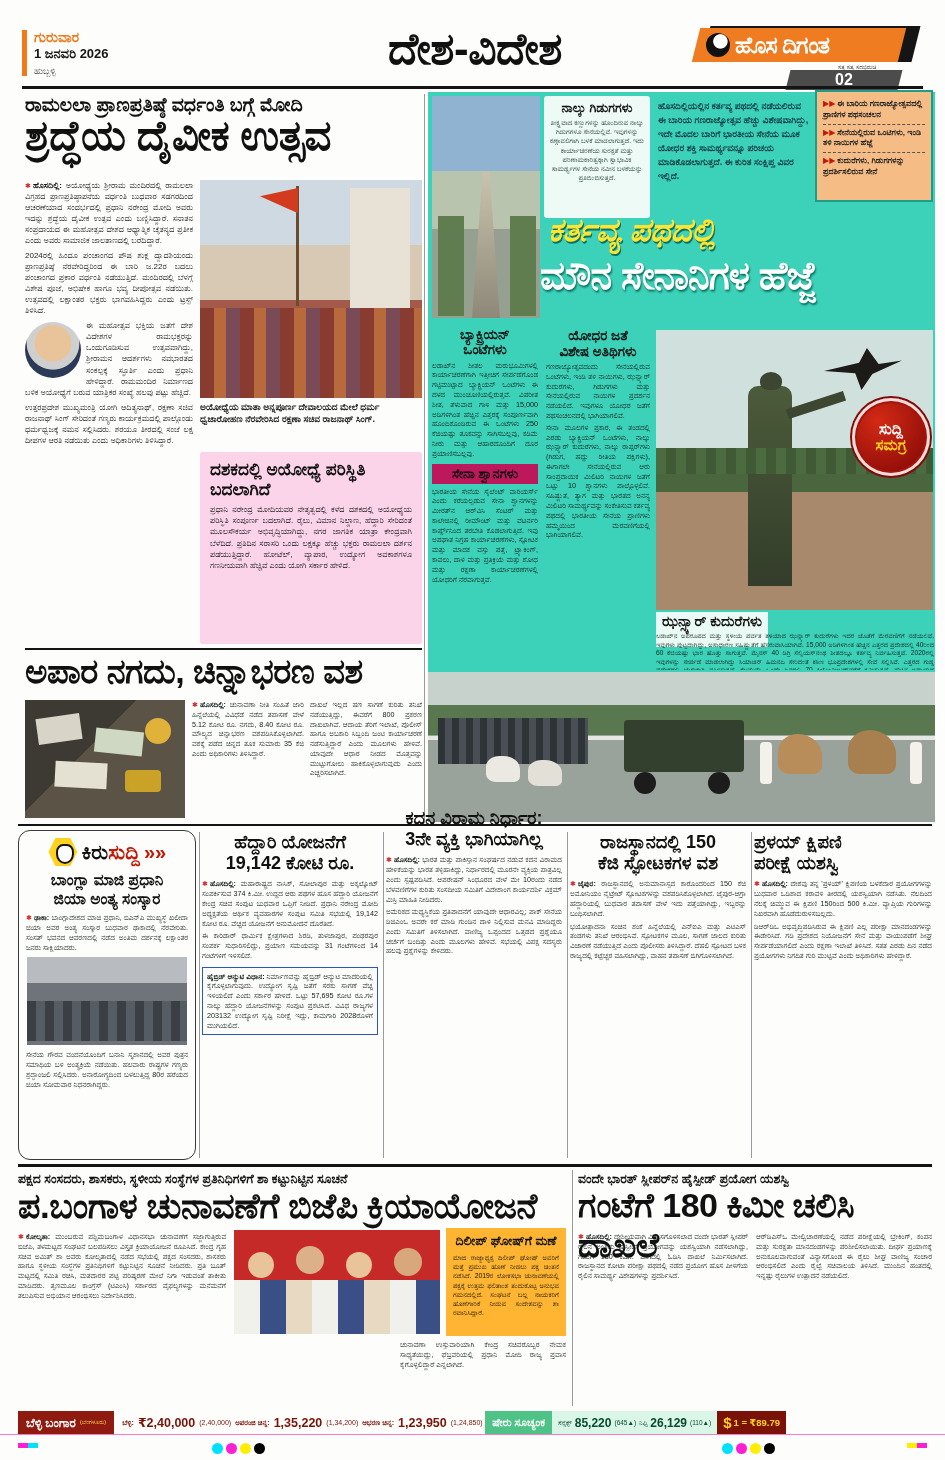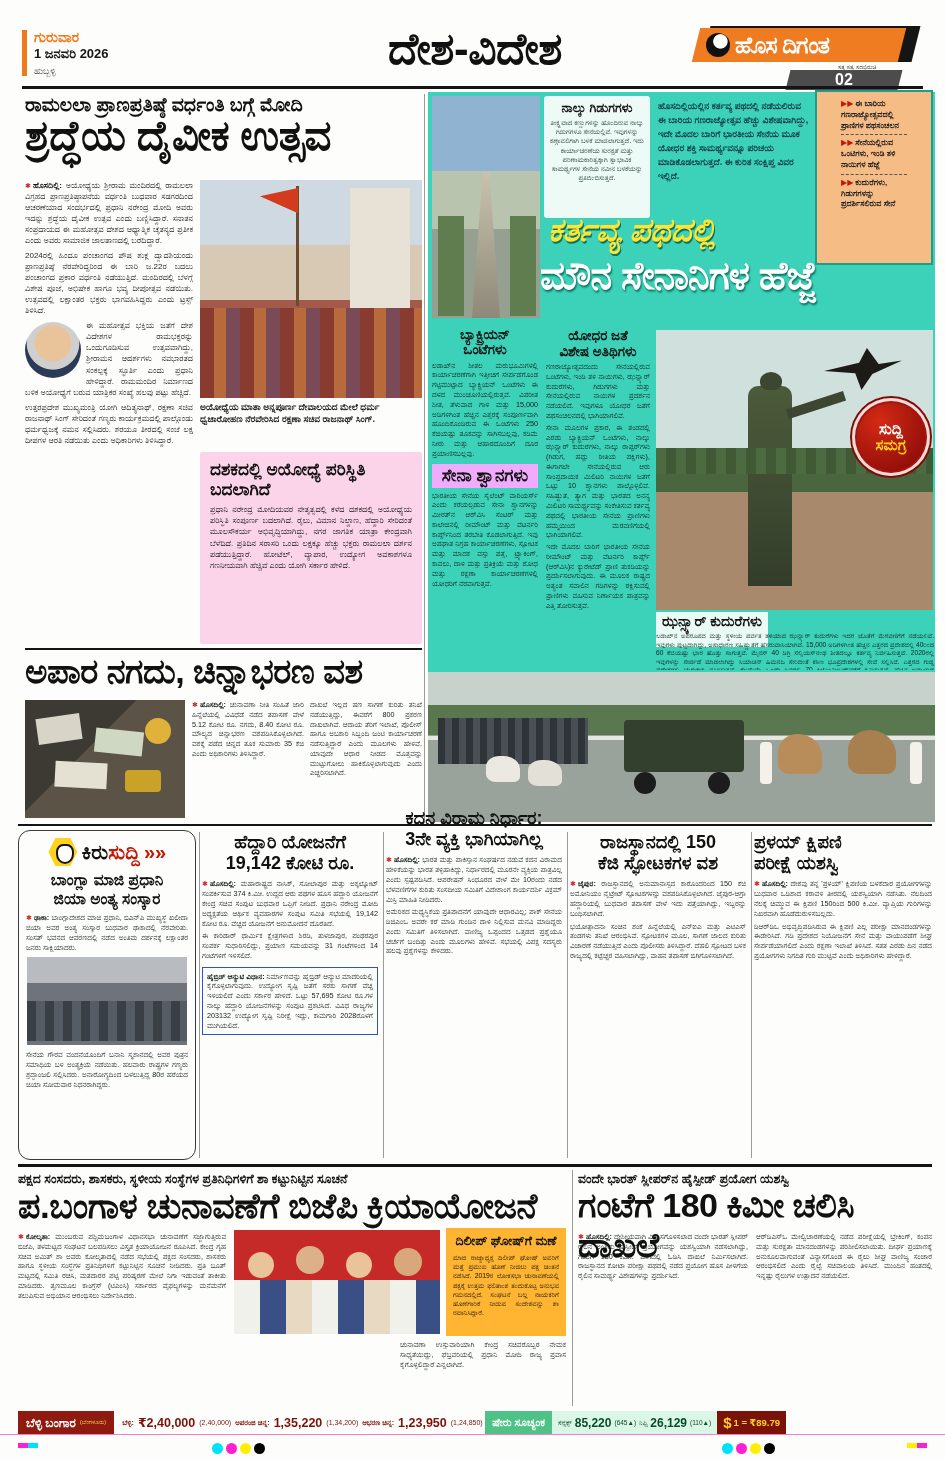--- a/index.html
+++ b/index.html
@@ -14,21 +14,21 @@
   .dl{font-weight:bold;}
   .star{color:#d21f1f;font-weight:bold;margin-right:2px;font-size:7px;}
   .rule-h{background:#141414;}
   .rule-v{background:#9a9a9a;}
   .skew{transform:skewX(-14deg);}
   .unskew{transform:skewX(14deg);}
   .hl{font-weight:bold;letter-spacing:-0.5px;}
   .photo{overflow:hidden;}
   .cap{font-size:9px;font-weight:bold;color:#222;line-height:1.3;}
   .pinkbox{background:#fbd4ea;border-radius:2px;}
-  .ylwhead{background:#f0abfc;display:block;text-align:center;font-weight:bold;font-size:17px;padding:2px 0;margin:5px 0 3px 0;}
+  .ylwhead{background:#be185d;display:block;text-align:center;font-weight:bold;font-size:13px;padding:2px 0;margin:5px 0 3px 0;}
   .obx-item{font-size:8px;font-weight:bold;color:#222;line-height:1.35;padding:3px 0;}
   .obx-item + .obx-item{border-top:1px dashed #555;}
   .arr{color:#c21807;font-weight:bold;margin-right:2px;}
   .hexa{width:30px;height:30px;background:#ffd21e;clip-path:polygon(25% 3%,75% 3%,98% 50%,75% 97%,25% 97%,2% 50%);display:inline-block;position:relative;}
   .hexa .snap{position:absolute;left:8px;top:7px;width:14px;height:16px;border:2px solid #141414;border-radius:40% 40% 50% 50%;background:#fff;}
   .chev{color:#c21807;font-weight:bold;}
   .boxed{border:1.6px solid #3a3a3a;border-radius:12px;}
   .bluebox{border:1.5px solid #2b55c4;padding:4px;}
   .badge{border-radius:50%;background:radial-gradient(circle at 35% 30%,#d42a15,#8f0d08 75%);
          box-shadow:0 0 0 2px #7d0b06, inset 0 0 0 3px rgba(255,255,255,.85), inset 0 0 0 5px #a5150c;
@@ -112,21 +112,21 @@
     <div class="abs" style="left:78px;top:120px;width:26px;height:100px;background: #5f7d4e;"></div>
   </div>
 
   <div class="abs" style="left:544px;top:96px;width:106px;height:122px;background:#eefaf5;border-radius:3px;padding:5px 6px;box-sizing:border-box;overflow:hidden;">
     <div class="bold center" style="font-size:12.5px;margin-bottom:2px;">ನಾಲ್ಕು ಗಿಡುಗಗಳು</div>
     <div class="center" style="font-size:6.8px;line-height:1.35;color:#15322c;">ತೀಕ್ಷ್ಣವಾದ ಕಣ್ಣುಗಳನ್ನು ಹೊಂದಿರುವ ನಾಲ್ಕು ಗಿಡುಗಗಳೂ ಸೇನೆಯಲ್ಲಿವೆ. ಇವುಗಳನ್ನು ಕಣ್ಗಾವಲಿಗಾಗಿ ಬಳಕೆ ಮಾಡಲಾಗುತ್ತದೆ. ಇದು ಕಾರ್ಯಾಚರಣೆಯ ಸುರಕ್ಷತೆ ಮತ್ತು ಪರಿಣಾಮಕಾರಿತ್ವಕ್ಕಾಗಿ ಸ್ವಾಭಾವಿಕ ಸಾಮರ್ಥ್ಯಗಳ ಸೇನೆಯ ನವೀನ ಬಳಕೆಯನ್ನು ಪ್ರತಿಬಿಂಬಿಸುತ್ತದೆ.</div>
   </div>
 
   <div class="abs bold" style="left:658px;top:100px;width:152px;height:116px;font-size:9px;line-height:1.55;color:#123c45;overflow:hidden;">ಹೊಸದಿಲ್ಲಿಯಲ್ಲಿನ ಕರ್ತವ್ಯ ಪಥದಲ್ಲಿ ನಡೆಯಲಿರುವ ಈ ಬಾರಿಯ ಗಣರಾಜ್ಯೋತ್ಸವ ಹೆಚ್ಚು ವಿಶೇಷವಾಗಿದ್ದು, ಇದೇ ಮೊದಲ ಬಾರಿಗೆ ಭಾರತೀಯ ಸೇನೆಯ ಮೂಕ ಯೋಧರ ಶಕ್ತಿ ಸಾಮರ್ಥ್ಯವನ್ನೂ ಪರಿಚಯ ಮಾಡಿಕೊಡಲಾಗುತ್ತದೆ. ಈ ಕುರಿತ ಸಂಕ್ಷಿಪ್ತ ವಿವರ ಇಲ್ಲಿದೆ.</div>
 
-  <div class="abs" style="left:815px;top:90px;width:118px;height:175px;background:#f6bc85;border:2px solid #1f9d8b;padding:4px 24px;box-sizing:border-box;overflow:hidden;">
+  <div class="abs" style="left:815px;top:90px;width:118px;height:112px;background:#f6bc85;border:2px solid #1f9d8b;padding:4px 6px;box-sizing:border-box;overflow:hidden;">
     <div class="obx-item"><span class="arr">▶▶</span><span>ಈ ಬಾರಿಯ ಗಣರಾಜ್ಯೋತ್ಸವದಲ್ಲಿ ಪ್ರಾಣಿಗಳ ಪಥಸಂಚಲನ</span></div>
     <div class="obx-item"><span class="arr">▶▶</span><span>ಸೇನೆಯಲ್ಲಿರುವ ಒಂಟಿಗಳು, ಇಂಡಿ ತಳಿ ನಾಯಿಗಳ ಹೆಜ್ಜೆ</span></div>
     <div class="obx-item"><span class="arr">▶▶</span><span>ಕುದುರೆಗಳು, ಗಿಡುಗಗಳನ್ನು ಪ್ರದರ್ಶಿಸಲಿರುವ ಸೇನೆ</span></div>
   </div>
 
   <div class="abs bold" style="left:548px;top:212px;font-size:32px;font-style:italic;color:#ffe431;text-shadow:1px 2px 0 #0c7261;">ಕರ್ತವ್ಯ ಪಥದಲ್ಲಿ</div>
   <div class="abs bold" style="left:540px;top:254px;width:394px;font-size:39px;color:#ffffff;text-shadow:1px 2px 2px #0c7261;letter-spacing:-1px;">ಮೌನ ಸೇನಾನಿಗಳ ಹೆಜ್ಜೆ</div>
 
   <div class="abs" style="left:432px;top:328px;width:106px;height:340px;overflow:hidden;">
     <div class="bold center" style="font-size:13.5px;line-height:1.1;">
@@ -136,21 +136,20 @@
     <span class="ylwhead">ಸೇನಾ ಶ್ವಾನಗಳು</span>
     <div class="jt body-sm">ಭಾರತೀಯ ಸೇನೆಯ ಸೈಲೆಂಟ್ ವಾರಿಯರ್ಸ್ ಎಂದು ಕರೆಯಲ್ಪಡುವ ಸೇನಾ ಶ್ವಾನಗಳನ್ನು ಮೀರತ್‌ನ ಆರ್‌ವಿಸಿ ಸೆಂಟರ್ ಮತ್ತು ಕಾಲೇಜಿನಲ್ಲಿ ರೀಮೌಂಟ್ ಮತ್ತು ವೆಟರ್ನರಿ ಕಾರ್ಪ್ಸ್‌ನಿಂದ ತರಬೇತಿ ಕೊಡಲಾಗುತ್ತಿದೆ. ಇವು ಅಪಘಾತ ನಿಗ್ರಹ ಕಾರ್ಯಾಚರಣೆಗಳು, ಸ್ಫೋಟಕ ಮತ್ತು ಮಾದಕ ವಸ್ತು ಪತ್ತೆ, ಟ್ರ್ಯಾಕಿಂಗ್, ಕಾವಲು, ದಾಳಿ ಮತ್ತು ಪ್ರತಿಕ್ರಿಯೆ ಮತ್ತು ಶೋಧ ಮತ್ತು ರಕ್ಷಣಾ ಕಾರ್ಯಾಚರಣೆಗಳಲ್ಲಿ ಯೋಧರಿಗೆ ನೆರವಾಗುತ್ತವೆ.</div>
   </div>
 
   <div class="abs" style="left:546px;top:328px;width:104px;height:340px;overflow:hidden;">
     <div class="bold center" style="font-size:13.5px;line-height:1.15;">
       <span>ಯೋಧರ ಜತೆ</span><br><span>ವಿಶೇಷ ಅತಿಥಿಗಳು</span>
     </div>
     <div class="jt body-sm" style="margin-top:3px;">ಗಣರಾಜ್ಯೋತ್ಸವದಂದು ಸೇನೆಯಲ್ಲಿರುವ ಒಂಟೆಗಳು, ಇಂಡಿ ತಳಿ ನಾಯಿಗಳು, ಝನ್ಸ್ಕಾರ್ ಕುದುರೆಗಳು, ಗಿಡುಗಗಳು ಮತ್ತು ಸೇನೆಯಲ್ಲಿರುವ ನಾಯಿಗಳ ಪ್ರದರ್ಶನ ನಡೆಯಲಿದೆ. ಇವುಗಳೂ ಯೋಧರ ಜತೆಗೆ ಪಥಸಂಚಲನದಲ್ಲಿ ಭಾಗಿಯಾಗಲಿವೆ.</div>
     <div class="jt body-sm" style="margin-top:2px;">ಸೇನಾ ಮೂಲಗಳ ಪ್ರಕಾರ, ಈ ತಂಡದಲ್ಲಿ ಎರಡು ಬ್ಯಾಕ್ಟ್ರಿಯನ್ ಒಂಟೆಗಳು, ನಾಲ್ಕು ಝನ್ಸ್ಕಾರ್ ಕುದುರೆಗಳು, ನಾಲ್ಕು ರಾಪ್ಟರ್‌ಗಳು (ಗಿಡುಗ, ಹದ್ದು ರೀತಿಯ ಪಕ್ಷಿಗಳು), ಈಗಾಗಲೇ ಸೇನೆಯಲ್ಲಿರುವ ಆರು ಸಾಂಪ್ರದಾಯಿಕ ಮಿಲಿಟರಿ ನಾಯಿಗಳ ಜತೆಗೆ ಒಟ್ಟು 10 ಶ್ವಾನಗಳು ಪಾಲ್ಗೊಳ್ಳಲಿವೆ. ಸಹಿಷ್ಣುತೆ, ತ್ಯಾಗ ಮತ್ತು ಭಾರತದ ಅನನ್ಯ ಮಿಲಿಟರಿ ಸಾಮರ್ಥ್ಯವನ್ನು ಸಂಕೇತಿಸುವ ಕರ್ತವ್ಯ ಪಥದಲ್ಲಿ ಭಾರತೀಯ ಸೇನೆಯ ಪ್ರಾಣಿಗಳು ಹೆಮ್ಮೆಯಿಂದ ಮೆರವಣಿಗೆಯಲ್ಲಿ ಭಾಗಿಯಾಗಲಿವೆ.</div>
-    <div class="jt body-sm" style="margin-top:2px;">ಇದೇ ಮೊದಲ ಬಾರಿಗೆ ಭಾರತೀಯ ಸೇನೆಯ ರೀಮೌಂಟ್ ಮತ್ತು ವೆಟರ್ನರಿ ಕಾರ್ಪ್ಸ್ (ಆರ್‌ವಿಸಿ)ನ ಕ್ಯುರೇಟೆಡ್ ಪ್ರಾಣಿ ತುಕಡಿಯನ್ನು ಪ್ರದರ್ಶಿಸಲಾಗುವುದು. ಈ ಮೂಲಕ ರಾಷ್ಟ್ರದ ಅತ್ಯಂತ ಸವಾಲಿನ ಗಡಿಗಳನ್ನು ರಕ್ಷಿಸುವಲ್ಲಿ ಪ್ರಾಣಿಗಳು ವಹಿಸುವ ನಿರ್ಣಾಯಕ ಪಾತ್ರವನ್ನು ಎತ್ತಿ ತೋರಿಸುತ್ತವೆ.</div>
   </div>
 
   <div class="abs photo" style="left:656px;top:330px;width:277px;height:280px;background:linear-gradient(180deg,#cfe0dd 0 42%,#49663f 42% 58%,#a8896b 58% 100%);">
     <div class="abs" style="left:92px;top:56px;width:44px;height:200px;background:linear-gradient(180deg,#4c5b3a,#333d2a);border-radius:10px 10px 0 0;"></div>
     <div class="abs" style="left:104px;top:42px;width:22px;height:18px;background:#3d4630;border-radius:50% 50% 40% 40%;"></div>
     <div class="abs" style="left:130px;top:70px;width:60px;height:10px;background:#3c4630;transform:rotate(-18deg);"></div>
     <div class="abs" style="left:168px;top:18px;width:78px;height:42px;background:#1d1b17;clip-path:polygon(0 55%,45% 35%,55% 0,70% 38%,100% 30%,62% 62%,48% 100%,40% 60%);"></div>
     <div class="abs" style="left:0;top:118px;width:277px;height:26px;background:repeating-linear-gradient(90deg,#4d6b41 0 10px,#3f5a35 10px 20px);"></div>
   </div>
   <div class="abs badge" style="left:852px;top:398px;width:78px;height:78px;">

